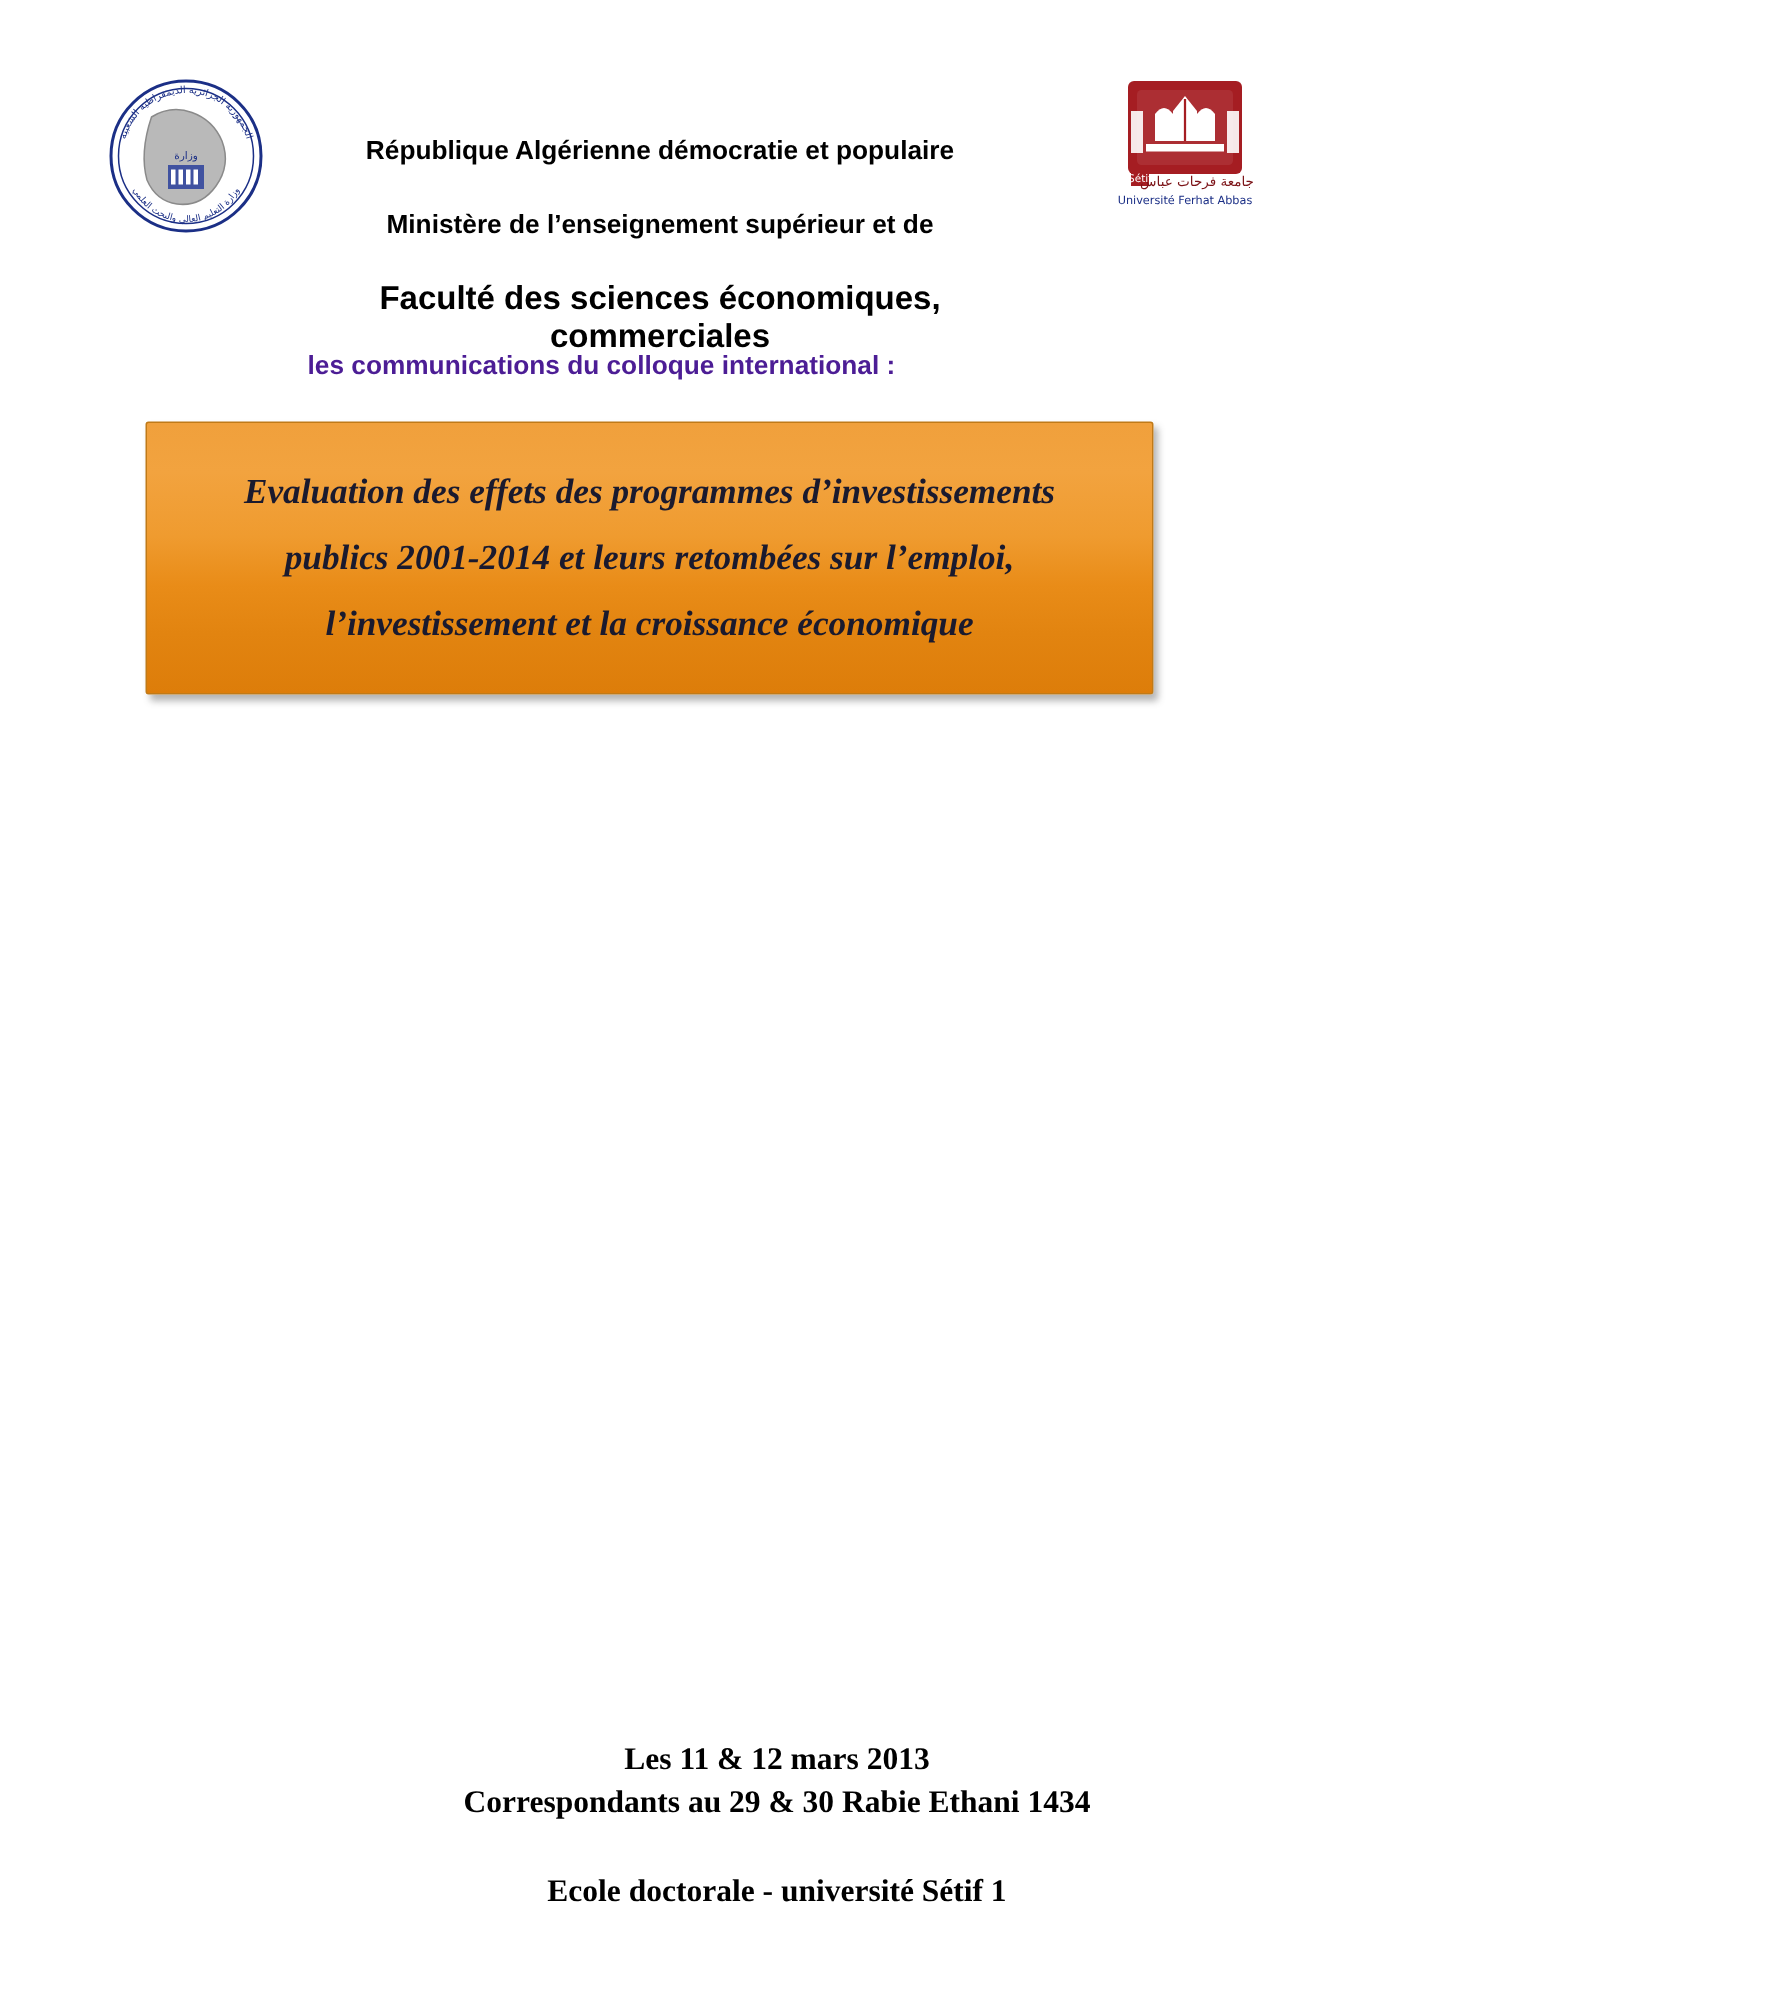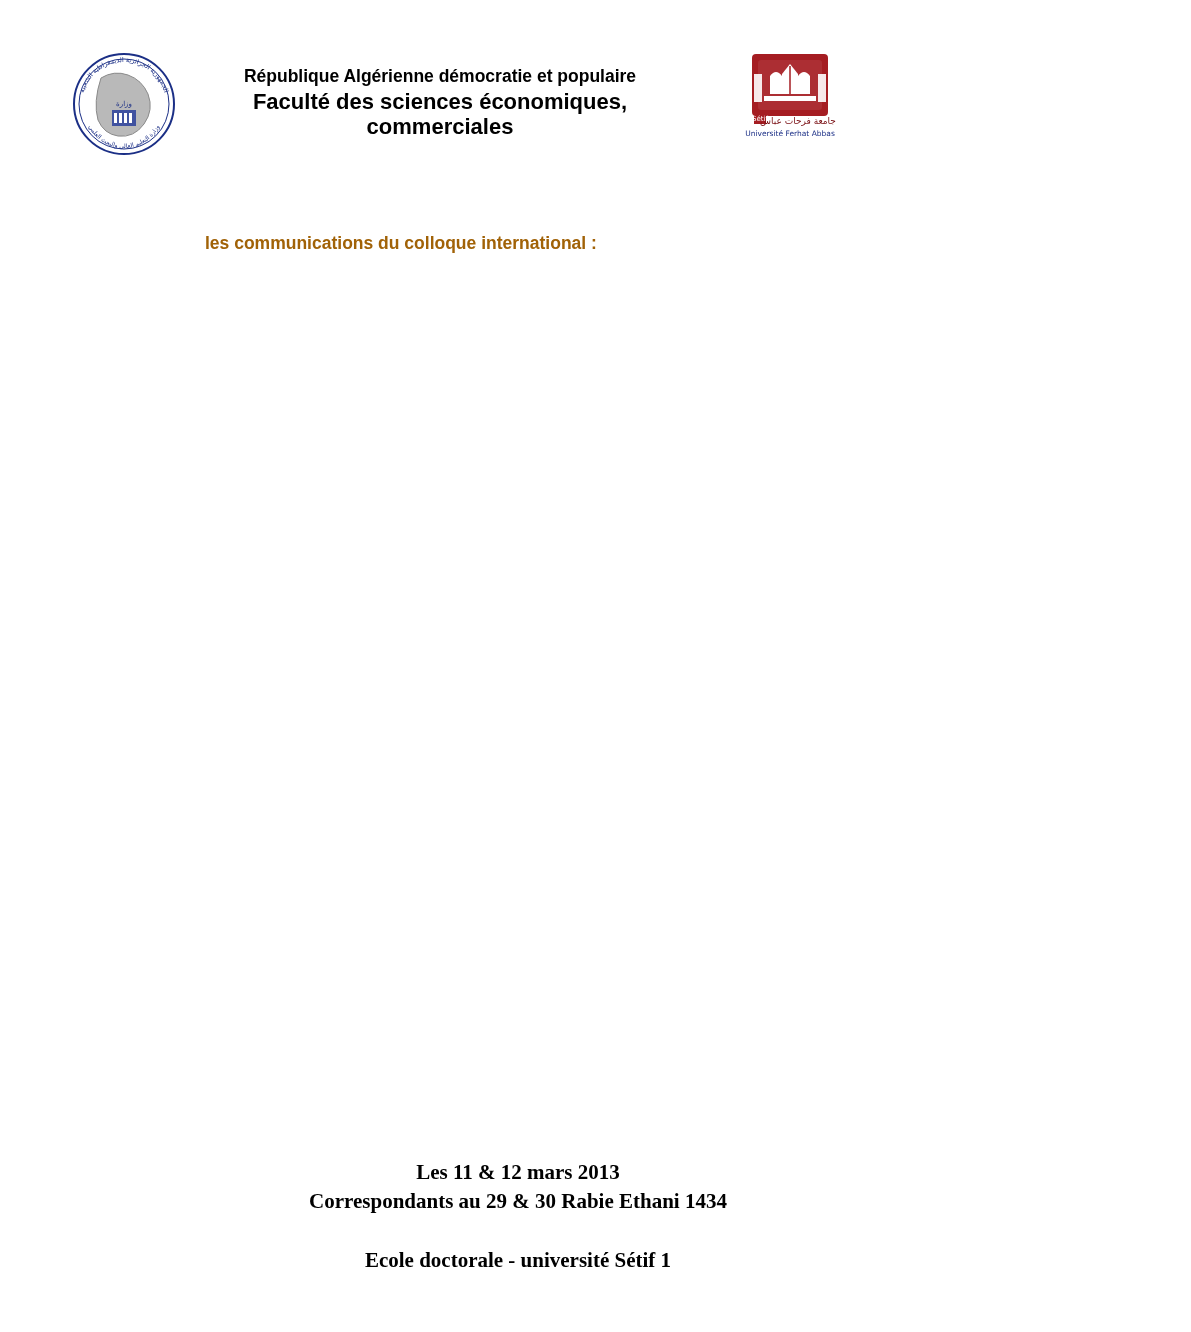--- a/index.html
+++ b/index.html
@@ -55,35 +55,36 @@
     top: 18px;
     width: 500px;
     text-align: center;
     font-size: 17.5px;
     font-weight: bold;
     line-height: 25px;
     color: #000;
   }
   .header-text .line {
     display: block;
+    margin-top: 24px;
   }
   .header-text .line.small {
     font-size: 22px;
   }
 
   
   .subtitle {
     position: absolute;
     top: 231px;
     left: 205px;
     width: 600px;
     font-size: 17.5px;
     font-weight: bold;
     line-height: 24px;
-    color: #a16207;
+    color: #4c1d95;
   }
 
   
   .title-banner {
     position: absolute;
     top: 281px;
     left: 97px;
     width: 672px;
     height: 182px;
     box-sizing: border-box;
@@ -163,20 +164,21 @@
         </text>
         <path id="arcBot" d="M16 58 A40 40 0 0 0 96 58" fill="none"></path>
         <text font-size="6" fill="#1b2f86" font-family="DejaVu Sans, sans-serif">
           <textPath href="#arcBot" startOffset="50%" text-anchor="middle">وزارة التعليم العالي والبحث العلمي</textPath>
         </text>
       </svg>
     </div>
 
     <div class="header-text">
       <span class="line">République Algérienne démocratie et populaire</span>
+      <span class="line">Ministère de l’enseignement supérieur et de</span>
       <span class="line small">Faculté des sciences économiques, commerciales</span>
     </div>
 
     <div class="logo-right">
       <svg class="logo-svg" viewBox="0 0 108 95" xmlns="http://www.w3.org/2000/svg" aria-hidden="true">
         <rect x="16" y="4" width="76" height="62" rx="4" fill="#a51d22"></rect>
         <rect x="22" y="10" width="64" height="50" rx="3" fill="#ffffff" opacity="0.08"></rect>
         <path d="M54 14 L62 24 L62 44 L46 44 L46 24 Z" fill="#ffffff"></path>
         <path d="M54 16 L54 44" stroke="#a51d22" stroke-width="1.5"></path>
         <path d="M34 26 q6 -8 12 0 l0 18 l-12 0 Z" fill="#ffffff"></path>
@@ -187,20 +189,27 @@
         <rect x="18" y="62" width="12" height="12" fill="#a51d22"></rect>
         <text x="24" y="71" font-size="7" fill="#ffffff" text-anchor="middle" font-family="DejaVu Sans, sans-serif">Sétif</text>
         <text x="62" y="74" font-size="9" fill="#7b1216" text-anchor="middle" font-family="DejaVu Sans, sans-serif">جامعة فرحات عباس</text>
         <text x="54" y="86" font-size="7.5" fill="#1b2f86" text-anchor="middle" font-family="DejaVu Sans, sans-serif">Université Ferhat Abbas</text>
       </svg>
     </div>
   </div>
 
   <div class="subtitle">les communications du colloque international :</div>
 
+  <div class="title-banner">
+    <div class="title-text">
+      <div>Evaluation des effets des programmes d’investissements</div>
+      <div>publics 2001-2014 et leurs retombées sur l’emploi,</div>
+      <div>l’investissement et la croissance économique</div>
+    </div>
+  </div>
 
   <div class="footer">
     <div class="dates">
       <div>Les 11 &amp; 12 mars 2013</div>
       <div>Correspondants au 29 &amp; 30 Rabie Ethani 1434</div>
     </div>
     <div class="school">Ecole doctorale - université Sétif 1</div>
   </div>
 
 </div>

